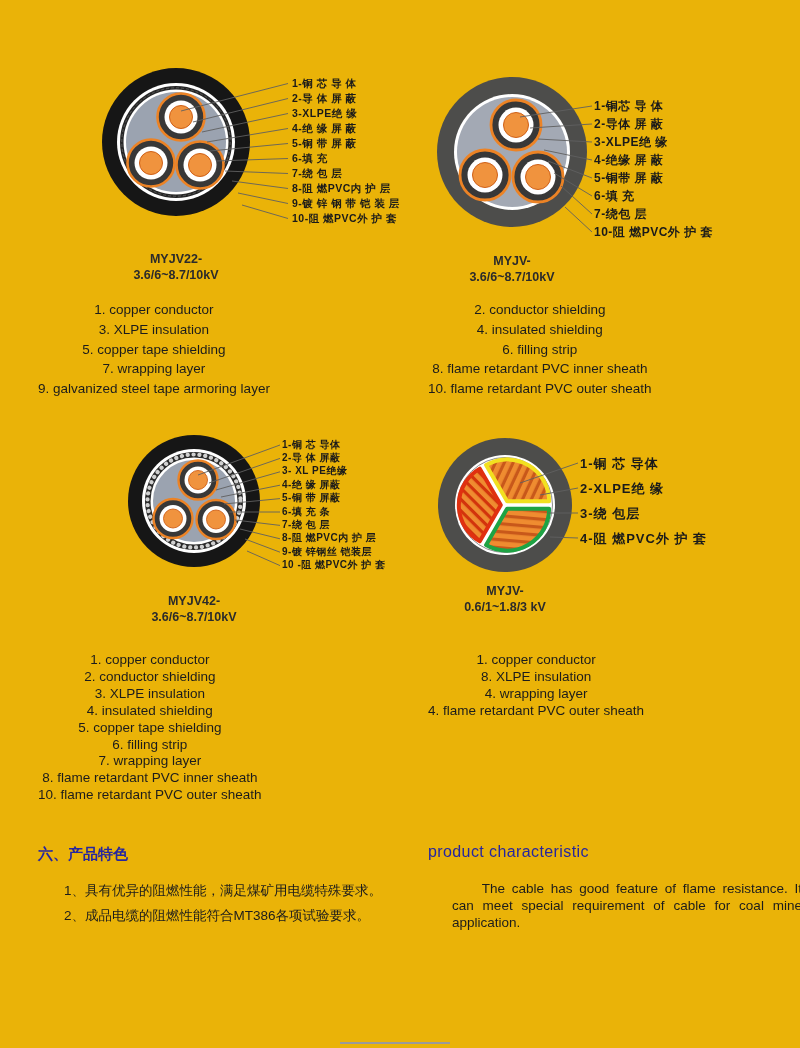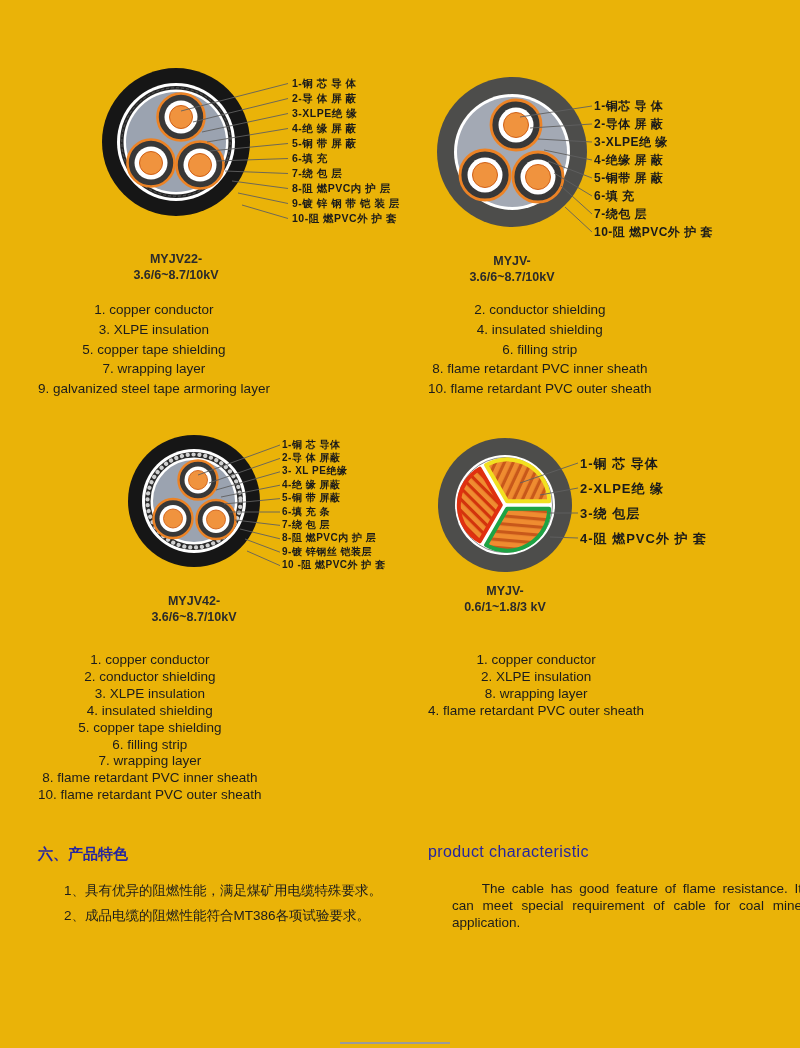--- a/index.html
+++ b/index.html
@@ -268,22 +268,22 @@
     <li>3. XLPE insulation</li>
     <li>4. insulated shielding</li>
     <li>5. copper tape shielding</li>
     <li>6. filling strip</li>
     <li>7. wrapping layer</li>
     <li>8. flame retardant PVC inner sheath</li>
     <li>10. flame retardant PVC outer sheath</li>
   </ul>
   <ul class="elist l-br">
     <li>1.  copper conductor</li>
-    <li>2.  XLPE insulation</li>
-    <li>8.  wrapping layer</li>
+    <li>8.  XLPE insulation</li>
+    <li>4.  wrapping layer</li>
     <li>4.  flame retardant PVC outer sheath</li>
   </ul>
 
   <div class="cn-heading">六、产品特色</div>
   <div class="cn-items">
     <div>1、具有优异的阻燃性能，满足煤矿用电缆特殊要求。</div>
     <div>2、成品电缆的阻燃性能符合MT386各项试验要求。</div>
   </div>
 
   <div class="en-heading">product characteristic</div>

